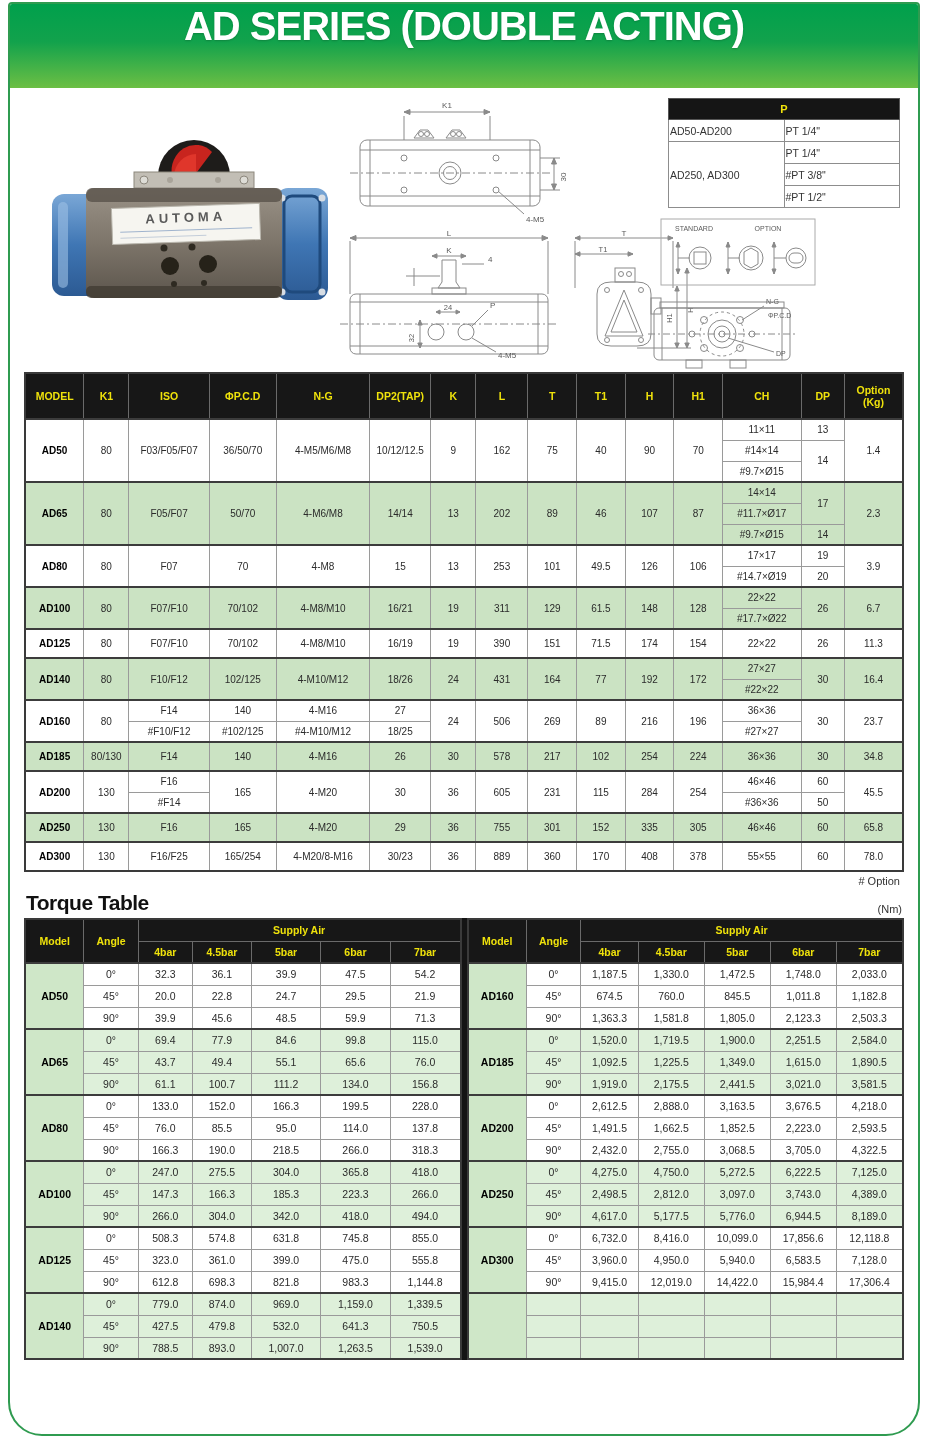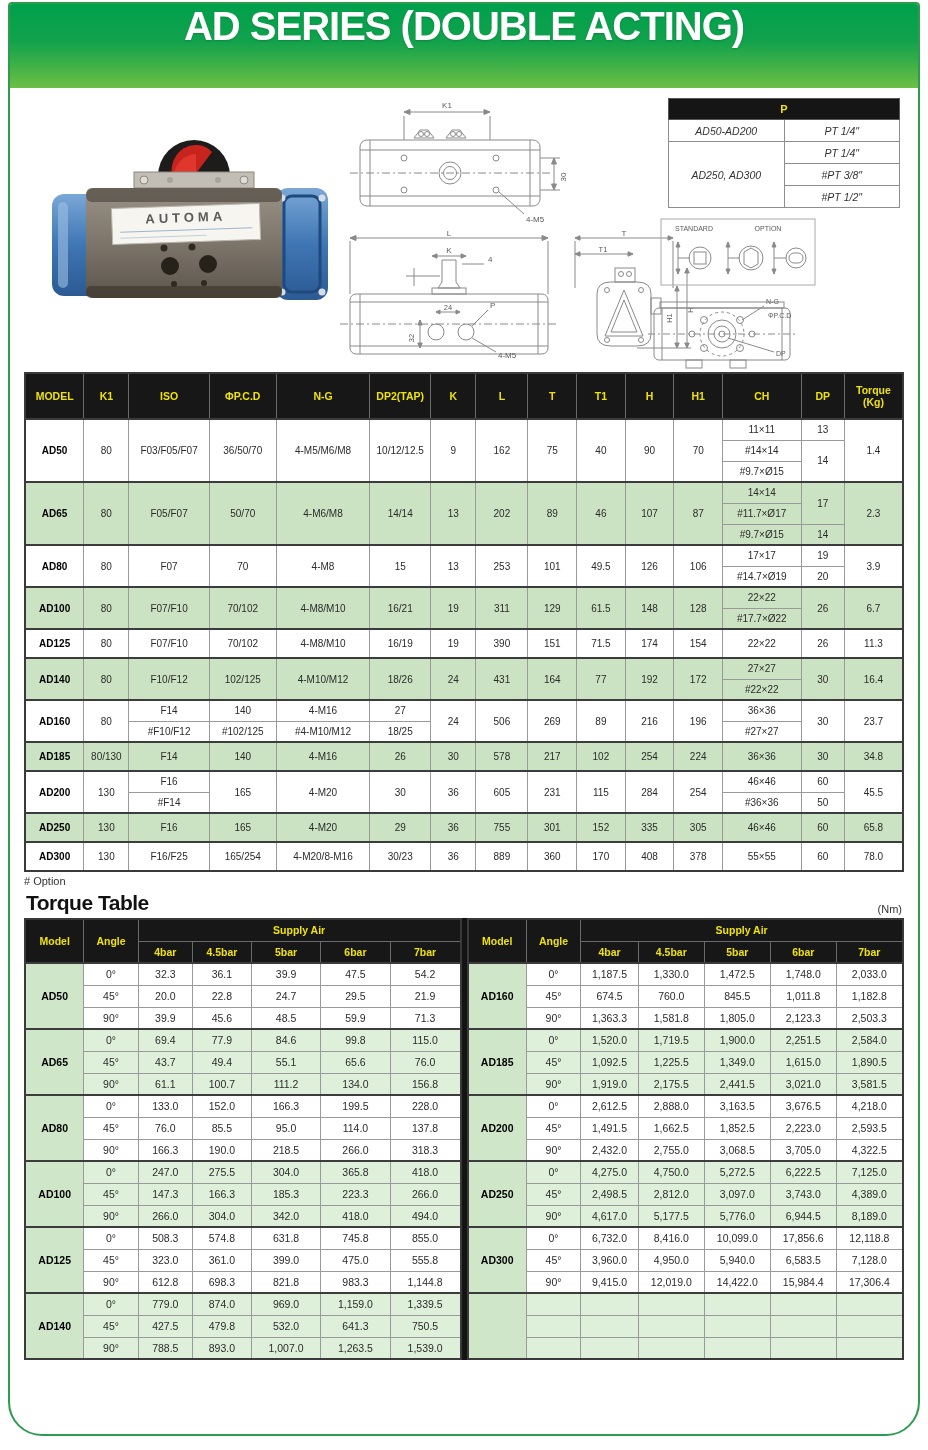--- a/index.html
+++ b/index.html
@@ -10,30 +10,30 @@
   .content{padding:10px 14px 0 14px;}
   
   .intro{position:relative;height:274px;}
   .photo{position:absolute;left:22px;top:16px;}
   .drawA{position:absolute;left:318px;top:0px;}
   .drawB{position:absolute;left:312px;top:130px;}
   .drawC{position:absolute;left:543px;top:130px;}
   .ptab-wrap{position:absolute;right:4px;top:0px;width:232px;}
   .ptab{width:100%;border-collapse:collapse;table-layout:fixed;font-size:10.5px;}
   .ptab th{background:#151515;color:#f0e20b;font-weight:700;font-size:11px;border:1px solid #555;height:18px;}
-  .ptab td{border:1px solid #8d8d8d;text-align:center;height:19px;color:#333;font-style:italic;}
+  .ptab td{border:1px solid #8d8d8d;text-align:left;height:19px;color:#333;}
   .ptab td:first-child{width:62%;}
   .shaftbox{position:absolute;right:88px;top:120px;}
   .drawD{position:absolute;right:80px;top:192px;}
   svg text{font-family:"Liberation Sans",sans-serif;fill:#5a5a5a;}
   
   .sec-head{display:flex;justify-content:space-between;align-items:flex-end;margin:4px 2px 3px 2px;}
   .sec-title{font-size:21px;font-weight:800;color:#111;letter-spacing:-0.5px;}
   .unit{font-size:11px;color:#333;}
-  .option-note{font-size:11px;color:#333;margin:3px 4px 2px 0;}
+  .option-note{text-align:right;font-size:11px;color:#333;margin:3px 4px 2px 0;}
   
   table.dim{width:100%;border-collapse:collapse;table-layout:fixed;border:2px solid #3a3a3a;font-size:10px;}
   table.dim th{background:#171717;color:#efe20b;font-weight:700;font-size:10.5px;border:1px solid #6a6a6a;height:42px;padding:1px 1px;}
   table.dim td{border:1px solid #9a9a9a;text-align:center;vertical-align:middle;padding:1px 1px;color:#2b2b2b;background:#fff;}
   table.dim tr{height:21px;}
   table.dim tr.tall{height:29px;}
   table.dim tr.g td{background:#cbe3c3;}
   table.dim tr.fb td{border-top:2px solid #3c3c3c;}
   table.dim td.b{font-weight:700;color:#000;}
   #dim-head th:nth-child(1){width:6.3%}#dim-head th:nth-child(2){width:4.8%}
@@ -340,21 +340,21 @@
             <th>N-G</th>
             <th>DP2(TAP)</th>
             <th>K</th>
             <th>L</th>
             <th>T</th>
             <th>T1</th>
             <th>H</th>
             <th>H1</th>
             <th>CH</th>
             <th>DP</th>
-            <th>Torque (Kg)</th>
+            <th>Option (Kg)</th>
           </tr>
         </thead>
       <tbody id="dim-body">
           <tr class="fb">
             <td rowspan="3" class="b">AD50</td>
             <td rowspan="3">80</td>
             <td rowspan="3">F03/F05/F07</td>
             <td rowspan="3">36/50/70</td>
             <td rowspan="3">4-M5/M6/M8</td>
             <td rowspan="3">10/12/12.5</td>

